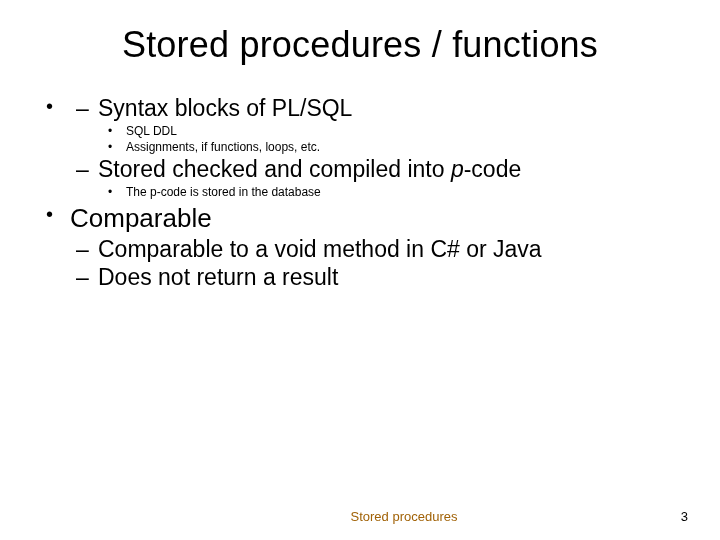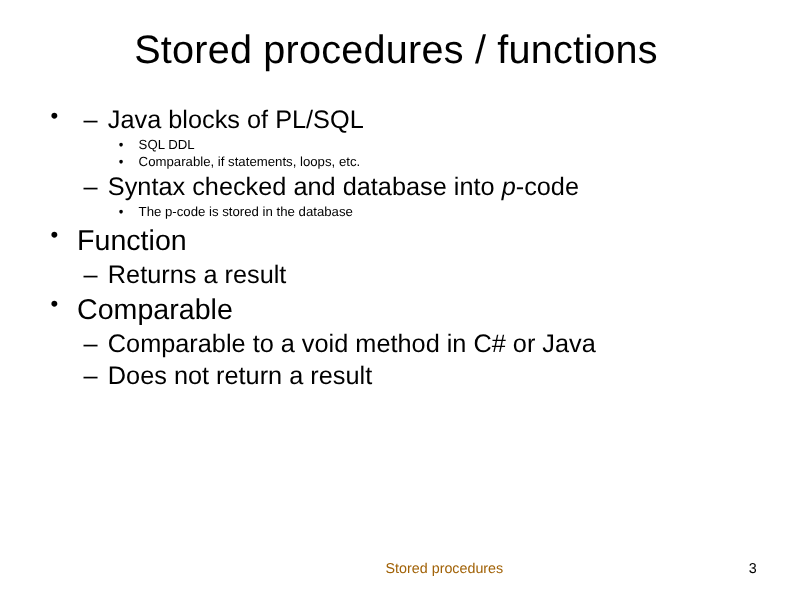--- a/index.html
+++ b/index.html
@@ -90,41 +90,35 @@
 
 <div class="slide">
   <h1 class="title">Stored procedures / functions</h1>
 
   <div class="content">
     <ul class="lvl1">
 
       <li>
         <ul class="lvl2">
           <li>
-            <span>Java blocks of PL/SQL</span>
+            <span>Syntax blocks of PL/SQL</span>
             <ul class="lvl3">
               <li><span>SQL DDL</span></li>
-              <li><span>Comparable, if statements, loops, etc.</span></li>
+              <li><span>Assignments, if functions, loops, etc.</span></li>
             </ul>
           </li>
           <li>
-            <span>Syntax checked and database into </span><span class="italic">p</span><span>-code</span>
+            <span>Stored checked and compiled into </span><span class="italic">p</span><span>-code</span>
             <ul class="lvl3">
               <li><span>The p-code is stored in the database</span></li>
             </ul>
           </li>
         </ul>
       </li>
 
-      <li>
-        <span>Function</span>
-        <ul class="lvl2">
-          <li><span>Returns a result</span></li>
-        </ul>
-      </li>
 
       <li>
         <span>Comparable</span>
         <ul class="lvl2">
           <li><span>Comparable to a void method in C# or Java</span></li>
           <li><span>Does not return a result</span></li>
         </ul>
       </li>
 
     </ul>

